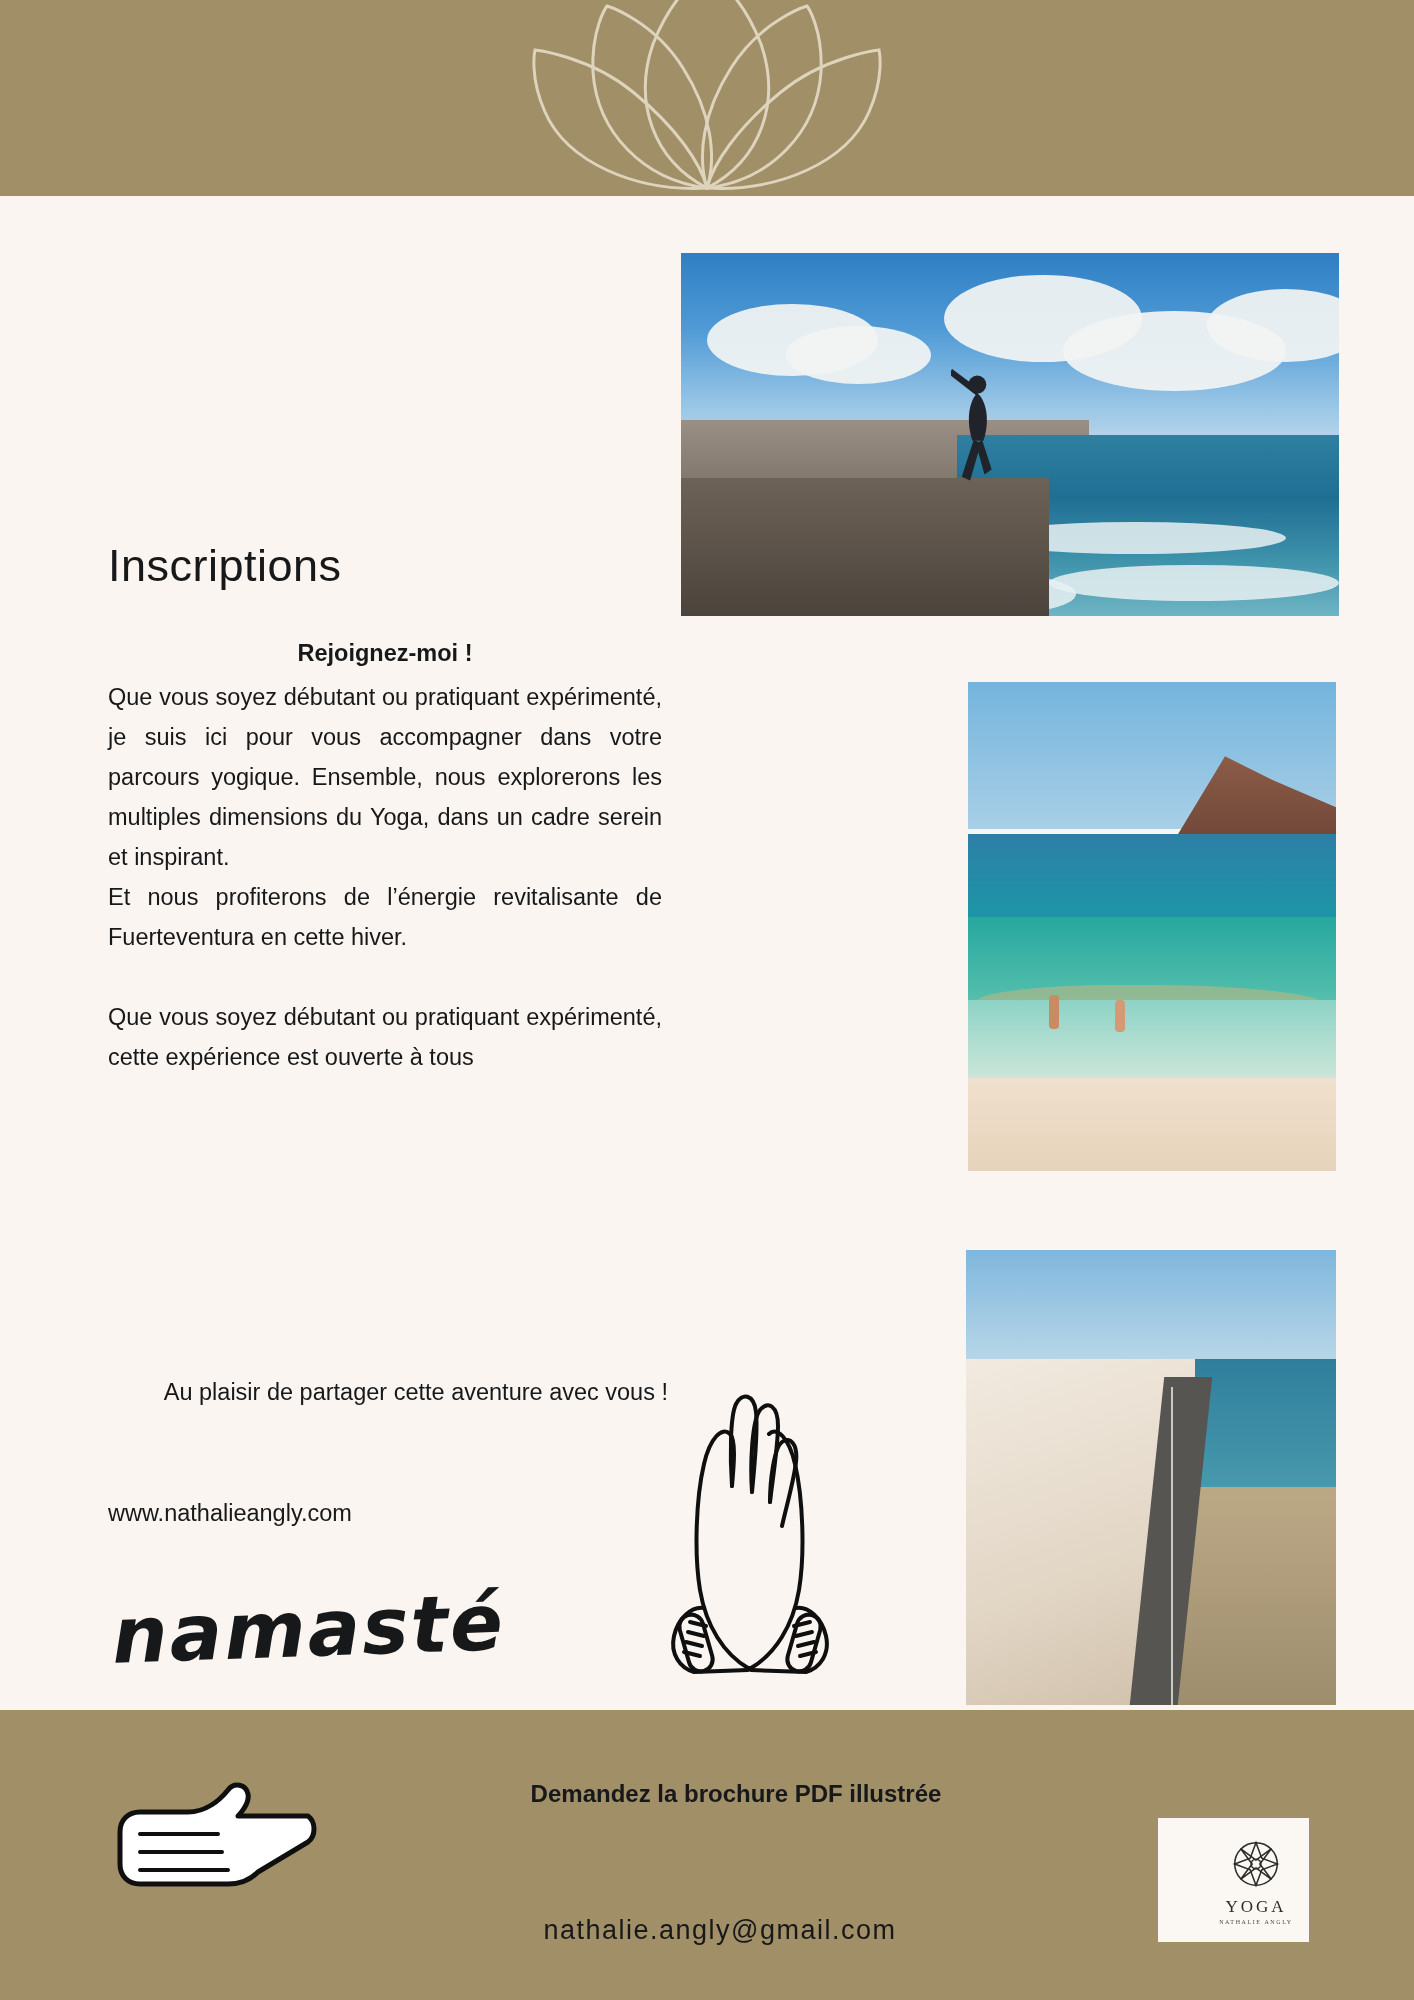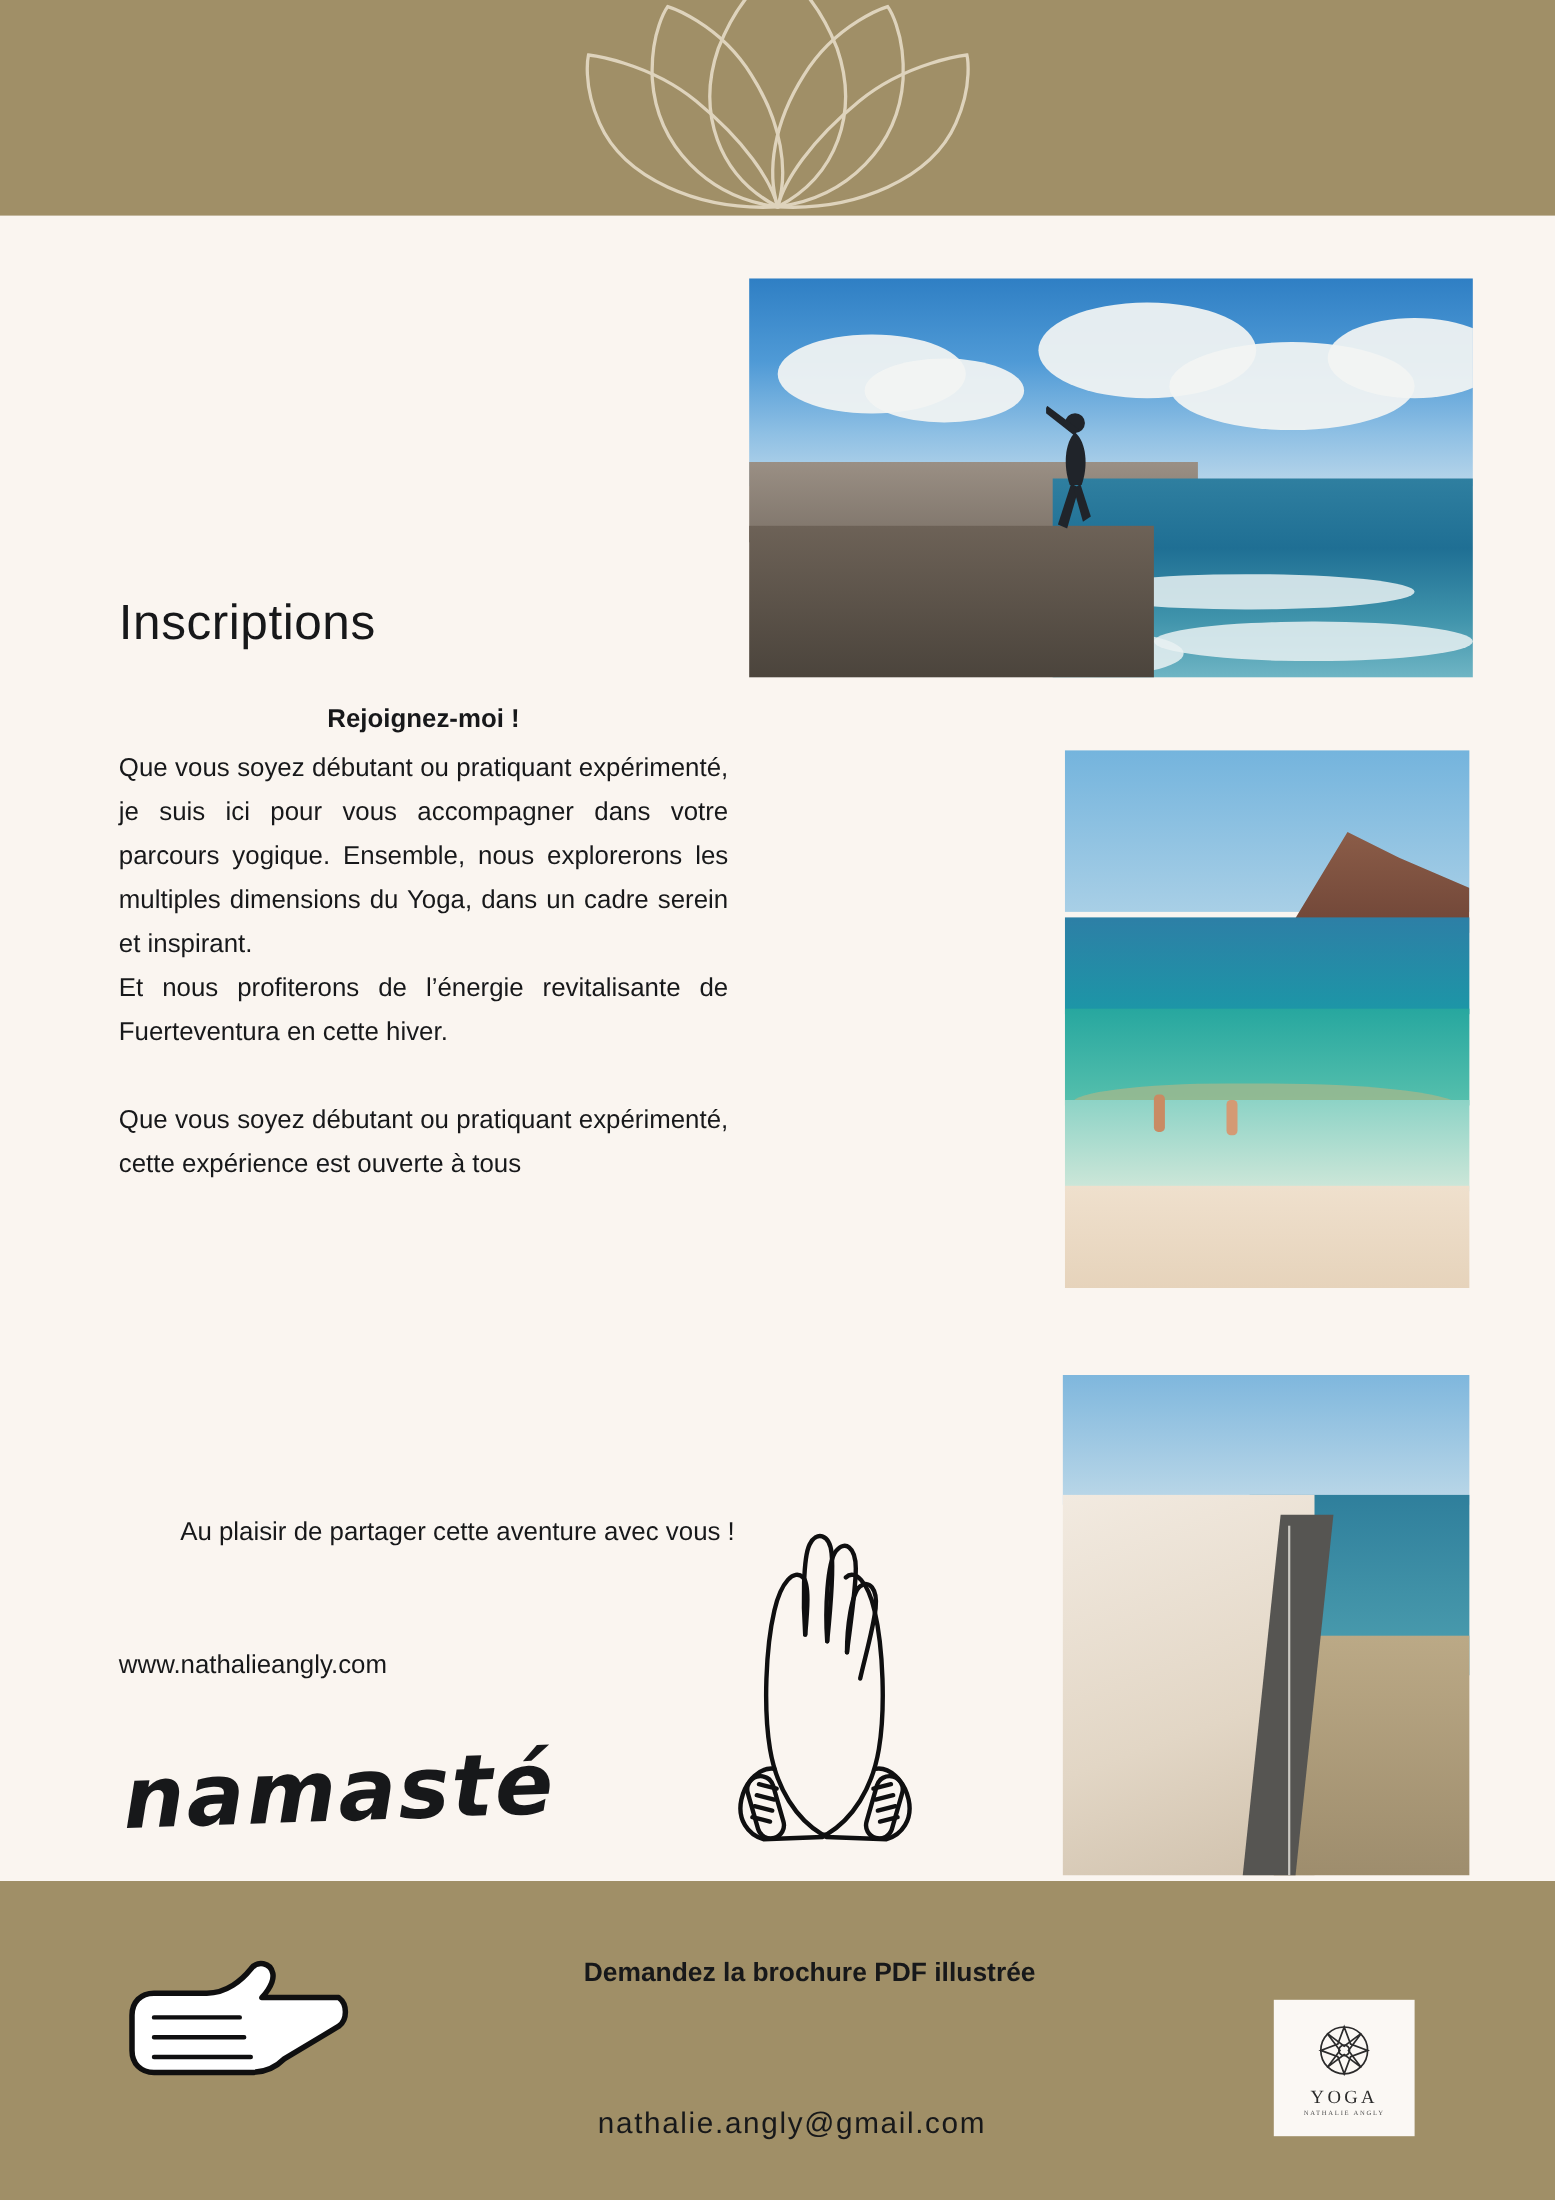--- a/index.html
+++ b/index.html
@@ -233,27 +233,28 @@
     width: 680px;
     text-align: center;
     color: #17181a;
     font-size: 27px;
     letter-spacing: 1.5px;
   }
   .logo-box {
     position: absolute;
     left: 1158px;
     top: 1818px;
-    width: 128px;
+    width: 106px;
     height: 124px;
     background: #fbf8f4;
     display: flex;
     flex-direction: column;
     align-items: center;
     justify-content: center;
+    padding-left: 45px;
   }
   .logo-word {
     font-family: "Liberation Serif", serif;
     font-size: 17px;
     letter-spacing: 3px;
     color: #2b2b2b;
     margin-top: 4px;
   }
   .logo-sub {
     font-family: "Liberation Serif", serif;

